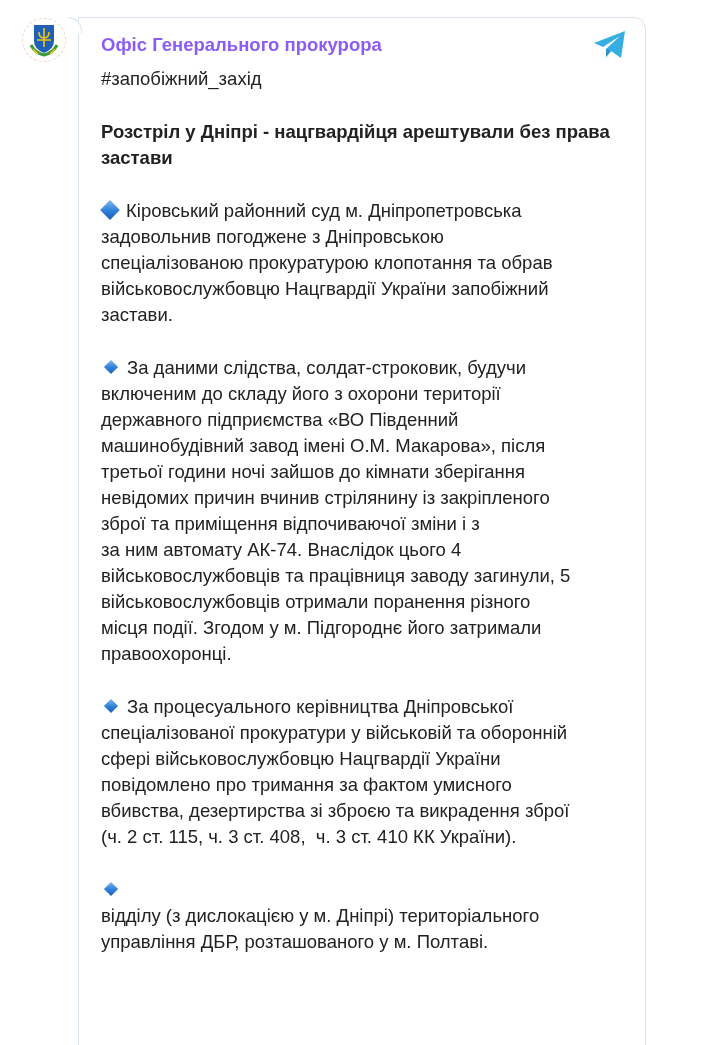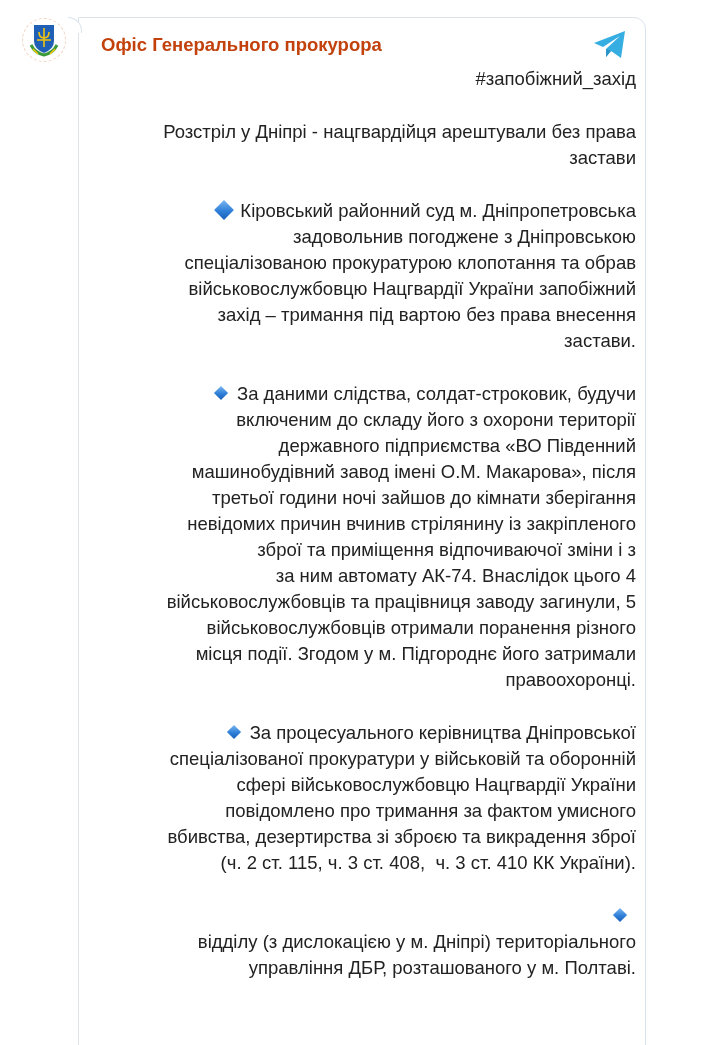--- a/index.html
+++ b/index.html
@@ -8,26 +8,26 @@
   .avatar { position: absolute; left: 22px; top: 18px; width: 44px; height: 44px;
             border-radius: 50%; border: 1px dashed #f3d3bd; box-sizing: border-box;
             background: #ffffff; display: flex; align-items: center; justify-content: center; }
   .card { position: absolute; left: 78px; top: 17px; width: 568px; height: 1100px;
           border: 1px solid #dbe3ec; border-top-right-radius: 12px; border-top-left-radius: 0;
           box-sizing: border-box; background: #ffffff; }
   .tail { position: absolute; left: 68px; top: 17px; width: 14px; height: 16px;
           border-top: 1px solid #dbe3ec; border-right: 1px solid #dbe3ec;
           border-top-right-radius: 14px; box-sizing: border-box; background: #fff; }
   .channel-title { position: absolute; left: 101px; top: 34px; font-size: 18.5px; font-weight: bold;
-                   color: #c2410c; white-space: nowrap; }
+                   color: #8b5cf6; white-space: nowrap; }
   .tg-icon { position: absolute; left: 592px; top: 30px; width: 36px; height: 30px; }
   .content { position: absolute; left: 101px; top: 66px; width: 535px;
              font-size: 18.5px; line-height: 26px; }
-  .line { white-space: pre; height: 26px; text-align: right; }
-  .headline .line { font-weight: normal; }
+  .line { white-space: pre; height: 26px; }
+  .headline .line { font-weight: bold; }
   .gap { height: 27px; }
   .diamond { display: inline-block; vertical-align: middle; transform: rotate(45deg);
              background: linear-gradient(135deg, #7db7f0 0%, #2f7fd8 55%, #1a5fb8 100%);
              margin-right: 8px; position: relative; top: -2px; }
   .diamond.big { width: 14px; height: 14px; margin-left: 2px; margin-right: 9px; }
   .diamond.small { width: 10px; height: 10px; margin-left: 5px; margin-right: 11px; }
 </style>
 </head>
 <body>
 
@@ -57,21 +57,20 @@
     <div class="line">Розстріл у Дніпрі - нацгвардійця арештували без права</div>
     <div class="line">застави</div>
   </div>
   <div class="gap"></div>
 
   <div>
     <div class="line"><span class="diamond big"></span><span>Кіровський районний суд м. Дніпропетровська</span></div>
     <div class="line">задовольнив погоджене з Дніпровською</div>
     <div class="line">спеціалізованою прокуратурою клопотання та обрав</div>
     <div class="line">військовослужбовцю Нацгвардії України запобіжний</div>
-    <div class="line">захід – тримання під вартою без права внесення</div>
     <div class="line">застави.</div>
   </div>
   <div class="gap"></div>
 
   <div>
     <div class="line"><span class="diamond small"></span><span>За даними слідства, солдат-строковик, будучи</span></div>
     <div class="line">включеним до складу його з охорони території</div>
     <div class="line">державного підприємства «ВО Південний</div>
     <div class="line">машинобудівний завод імені О.М. Макарова», після</div>
     <div class="line">третьої години ночі зайшов до кімнати зберігання</div>

